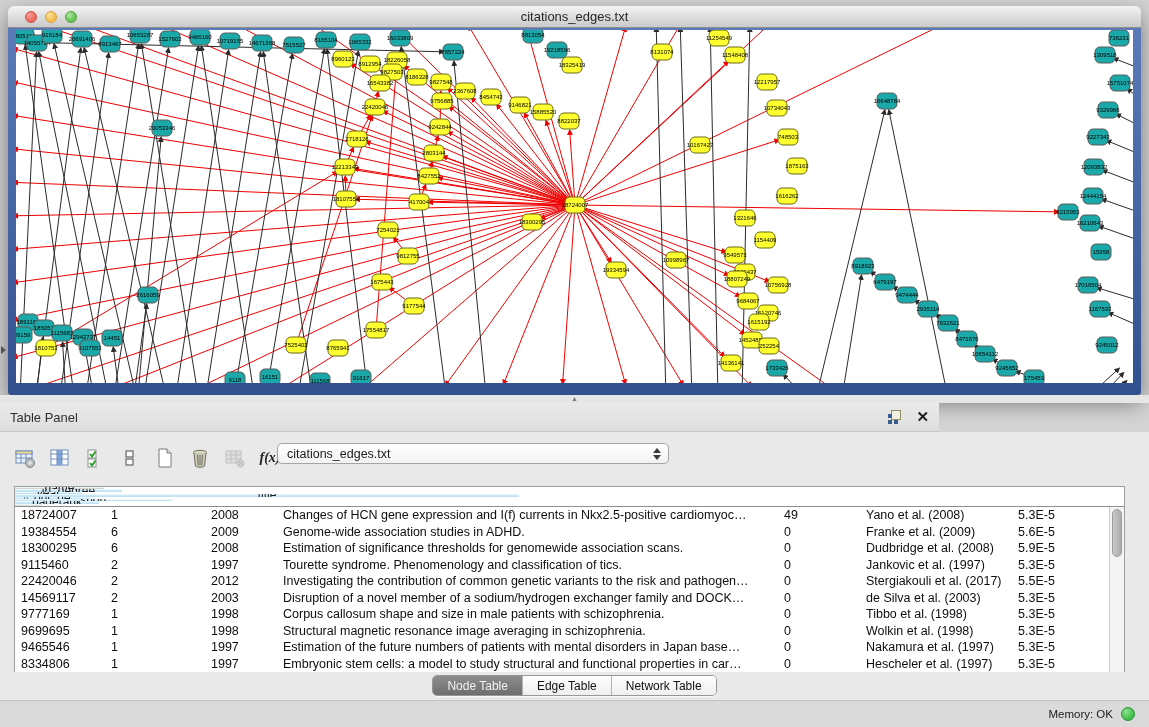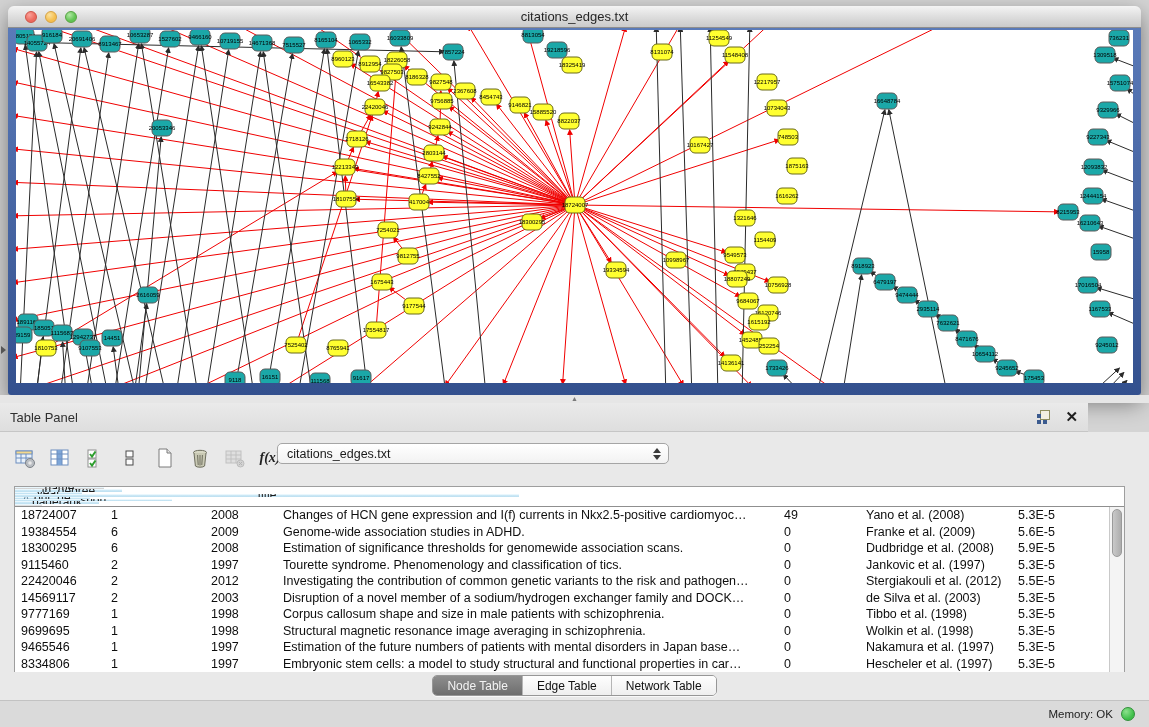--- a/index.html
+++ b/index.html
@@ -23,21 +23,21 @@
   .graph-canvas { width:1117px; height:353px; background:#FFFFFF; position:relative; overflow:hidden; }
   .graph-canvas svg { display:block; }
 
   #left-collapse-arrow { position:absolute; left:1px; top:346px; width:0; height:0;
     border-top:4px solid transparent; border-bottom:4px solid transparent; border-left:5px solid #555; }
 
   
   #splitter { position:absolute; left:0; top:395px; width:1149px; height:8px; background:#E6E6E6; }
   #splitter-handle { position:absolute; left:571px; top:1px; color:#7A7A7A; font-size:7px; line-height:6px; }
 
-  #panel-titlebar { position:absolute; left:0; top:403px; width:1088px; height:29px;
+  #panel-titlebar { position:absolute; left:0; top:403px; width:939px; height:29px;
     background:linear-gradient(#EAEAEA,#DEDEDE); border-bottom:1px solid #C6C6C6;
     display:flex; align-items:center; }
   #panel-title { font-size:13px; color:#303030; margin-left:10px; }
   #panel-titlebar .right-icons { margin-left:auto; margin-right:10px; display:flex; align-items:center; gap:14px; }
   .float-icon { width:14px; height:14px; position:relative; }
   .float-icon .sq1 { position:absolute; left:3px; top:0; width:10px; height:10px; border:1px solid #8F8F5F; background:#F2F0E2; }
   .float-icon .c1,.float-icon .c2,.float-icon .c3 { position:absolute; width:4px; height:4px; background:#3B5B8F; }
   .float-icon .c1 { left:0; top:4px; } .float-icon .c2 { left:0; top:10px; } .float-icon .c3 { left:6px; top:10px; }
   .close-x { font-size:15px; font-weight:bold; color:#1E1E1E; line-height:14px; cursor:default; }
 
@@ -610,21 +610,21 @@
           <div class="tcell">0</div>
           <div class="tcell">Jankovic et al. (1997)</div>
           <div class="tcell">5.3E-5</div>
         </div>
         <div class="trow">
           <div class="tcell">22420046</div>
           <div class="tcell">2</div>
           <div class="tcell">2012</div>
           <div class="tcell">Investigating the contribution of common genetic variants to the risk and pathogen…</div>
           <div class="tcell">0</div>
-          <div class="tcell">Stergiakouli et al. (2012)</div>
+          <div class="tcell">Stergiakouli et al. (2017)</div>
           <div class="tcell">5.5E-5</div>
         </div>
         <div class="trow">
           <div class="tcell">14569117</div>
           <div class="tcell">2</div>
           <div class="tcell">2003</div>
           <div class="tcell">Disruption of a novel member of a sodium/hydrogen exchanger family and DOCK…</div>
           <div class="tcell">0</div>
           <div class="tcell">de Silva et al. (2003)</div>
           <div class="tcell">5.3E-5</div>

